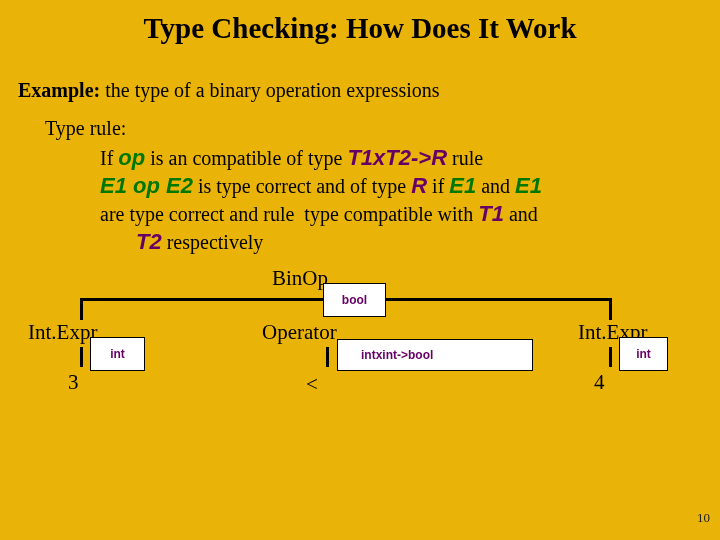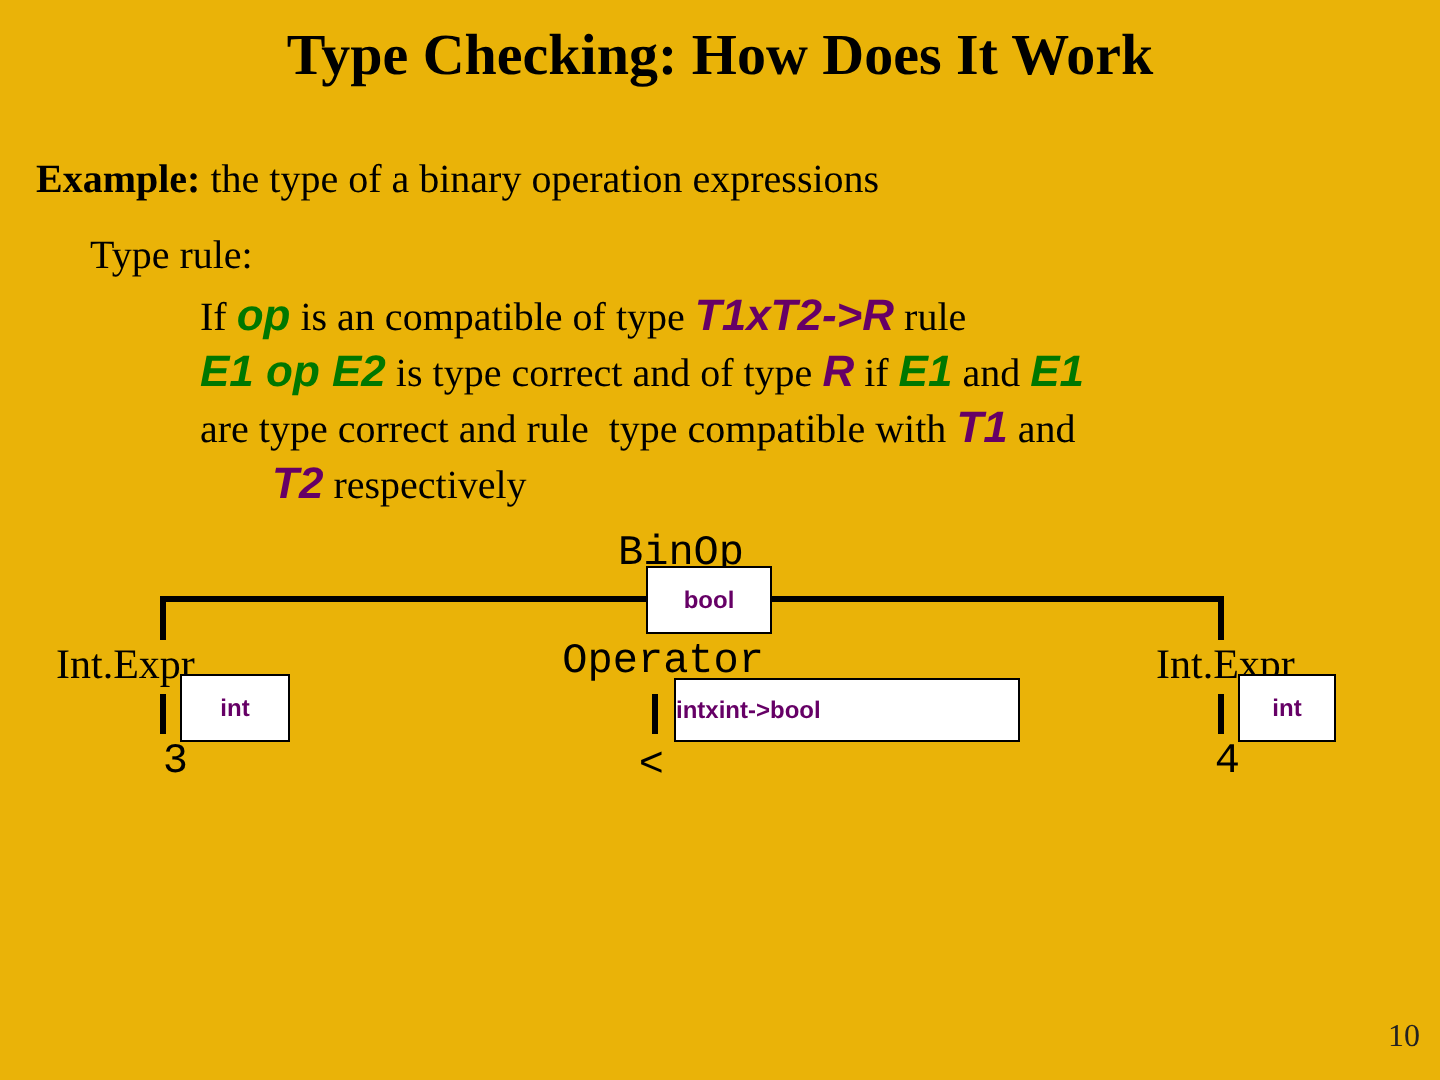--- a/index.html
+++ b/index.html
@@ -23,38 +23,38 @@
   .bodyline { font-size: 20px; white-space: pre; }
   .code {
     font-family: Liberation Sans, sans-serif;
     font-weight: bold; font-style: italic;
     font-size: 22px;
   }
   .green  { color: var(--expr-green, #007700); }
   .purple { color: var(--type-purple, #660066); }
 
   .tree-label { font-size: 21px; white-space: pre; }
-  .centered { text-align: right; font-family: Liberation Mono, monospace; }
+  .centered { text-align: left; }
 
   .hline, .vline { background: #000; }
 
   .typebox {
     position: absolute;
     background: #ffffff;
     border: 1px solid var(--box-border, #000);
     font-family: "Liberation Sans", sans-serif;
     font-weight: bold; font-size: 12px;
     color: var(--type-purple, #660066);
     display: flex; align-items: center; justify-content: center;
     z-index: 3;
   }
-  .typebox.leftalign { justify-content: flex-start; padding-left: 0; }
+  .typebox.leftalign { justify-content: flex-start; padding-left: 23px; }
 
   .pagenum {
-    font-size: 16px; color: #222222;
+    font-size: 13px; color: #222222;
     text-align: right; width: 26px;
   }
 </style>
 </head>
 <body>
 
 <div id="slide">
 
   <div class="abs title">Type Checking: How Does It Work</div>
 

